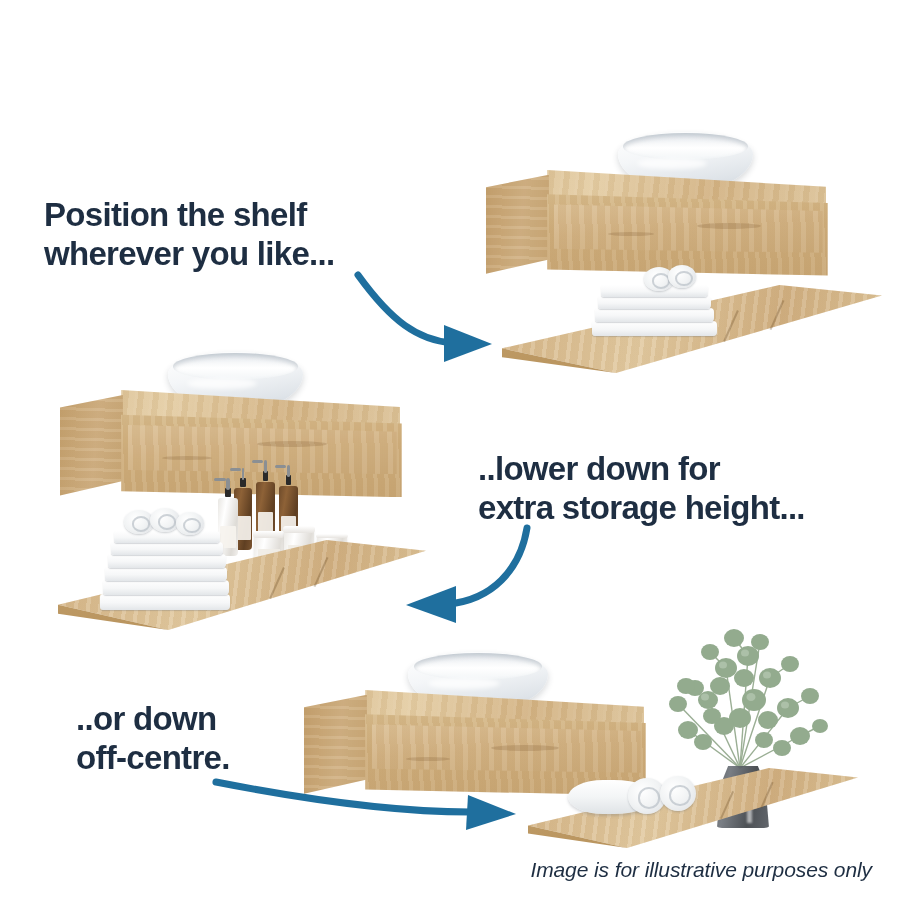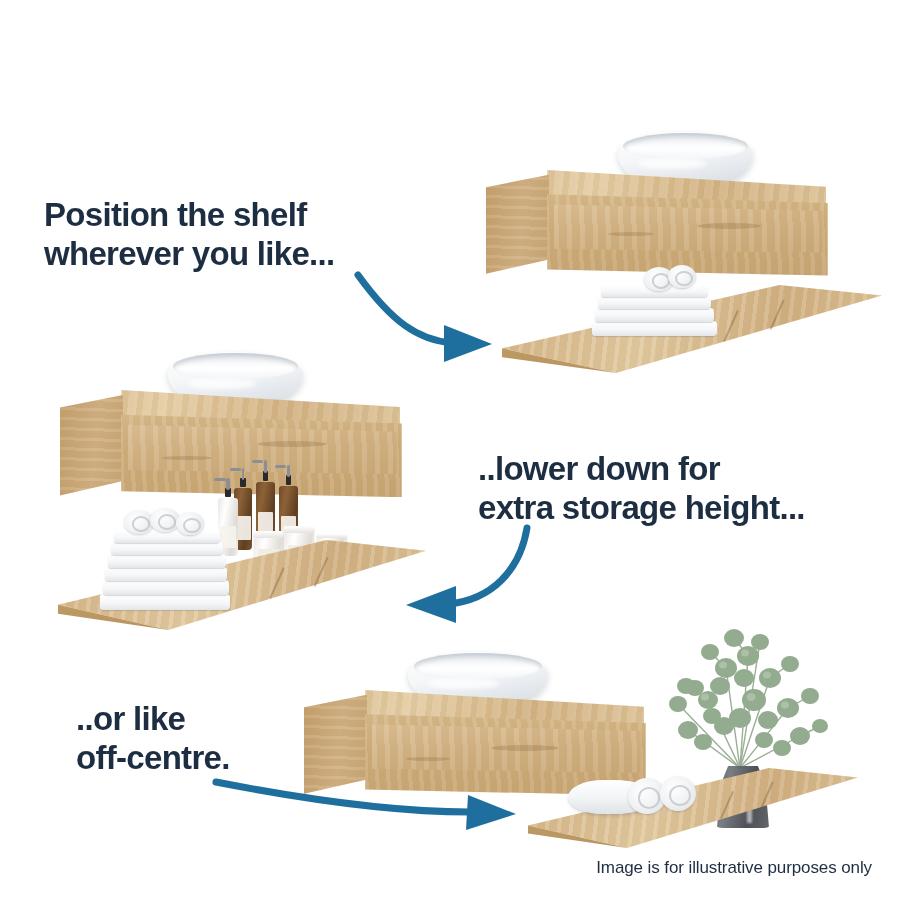--- a/index.html
+++ b/index.html
@@ -50,23 +50,24 @@
   }
   #caption-1 { left: 44px;  top: 196px; }
   #caption-2 { left: 478px; top: 450px; }
   #caption-3 { left: 76px;  top: 700px; }
 
   .footnote {
     position: absolute;
     right: 28px;
     top: 858px;
     color: #1e2e42;
-    font-size: 17px;
+    font-size: 21px;
     font-weight: normal;
     letter-spacing: -0.1px;
+    font-style: italic;
   }
 
   
   .arrow-layer {
     position: absolute;
     left: 0; top: 0;
     width: 900px; height: 900px;
     pointer-events: none;
   }
 
@@ -279,21 +280,21 @@
 </head>
 <body>
 
 <div id="page">
 
 
   <div class="caption" id="caption-2">..lower down for
 extra storage height...</div>
   <div class="caption" id="caption-1">Position the shelf
 wherever you like...</div>
-  <div class="caption" id="caption-3">..or like
+  <div class="caption" id="caption-3">..or down
 off-centre.</div>
   <div class="footnote">Image is for illustrative purposes only</div>
 
   <div class="scene" id="scene-top" style="left:480px; top:130px; width:420px; height:270px;">
 
     <div class="basin" style="left:138px; top:2px; width:135px; height:58px;">
       <div class="bowl"></div>
       <div class="rim"></div>
       <div class="gloss"></div>
     </div>

